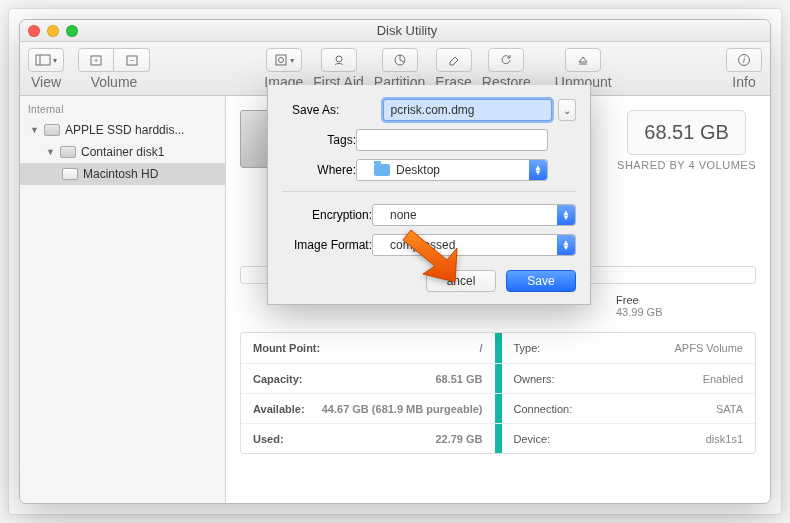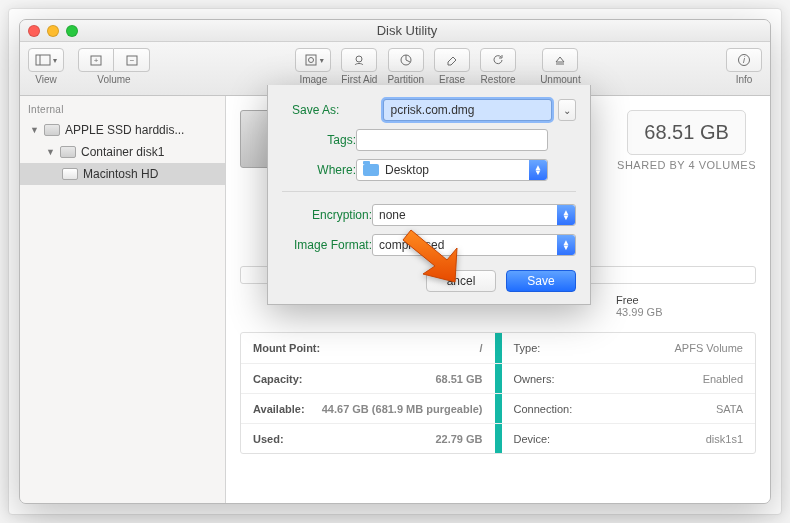--- a/index.html
+++ b/index.html
@@ -15,21 +15,21 @@
 .title { font-size: 13px; color: #4a4a4a; margin-left: 24px; }
 
 .toolbar { height: 54px; background: linear-gradient(#f6f6f6,#e8e8e8); border-bottom: 1px solid #c5c5c5; display: flex; align-items: flex-start; padding: 6px 8px 0; gap: 14px; }
 .tbgroup { display: flex; flex-direction: column; align-items: center; gap: 2px; }
 .tbbtns { display: flex; }
 .tbbtn { width: 36px; height: 24px; background: linear-gradient(#fdfdfd,#f1f1f1); border: 1px solid #c8c8c8; display: flex; align-items: center; justify-content: center; color: #6e6e6e; }
 .tbbtn:first-child { border-radius: 4px 0 0 4px; }
 .tbbtn:last-child { border-radius: 0 4px 4px 0; }
 .tbbtn.solo { border-radius: 4px; }
 .tbbtn + .tbbtn { border-left: none; }
-.tblabel { font-size: 10px; color: #6e6e6e; }
+.tblabel { font-size: 14px; color: #6e6e6e; }
 .spacer { flex: 1; }
 
 .body { display: flex; height: calc(100% - 76px); }
 .sidebar { width: 206px; background: #f6f5f4; border-right: 1px solid #d4d4d4; padding-top: 4px; }
 .sbheader { font-size: 10px; color: #8a8a8a; padding: 4px 8px; letter-spacing: .3px; }
 .sbitem { display: flex; align-items: center; gap: 5px; height: 22px; font-size: 12px; color: #333; padding-left: 10px; }
 .sbitem .tri { font-size: 9px; color: #777; width: 9px; }
 .sbitem .dicon { width: 16px; height: 12px; background: linear-gradient(#e8e8e8,#cfcfcf); border: 1px solid #a8a8a8; border-radius: 2px; }
 .sbitem.l2 { padding-left: 26px; }
 .sbitem.l3 { padding-left: 42px; background: #d6d6d6; }
@@ -48,26 +48,26 @@
 .table { position: absolute; left: 14px; right: 14px; top: 236px; border: 1px solid #e0e0e0; border-radius: 3px; font-size: 11px; }
 .trow { display: flex; height: 30px; }
 .trow + .trow { border-top: 1px solid #eee; }
 .tcell { flex: 1; display: flex; justify-content: space-between; align-items: center; padding: 0 12px; }
 .tcell:first-child { border-right: 7px solid #14b8a6; font-weight: bold; }
 .tk { color: #555; } .tv { color: #888; }
 
 
 .sheet { position: absolute; left: 258px; top: 76px; width: 324px; background: #efefef; border: 1px solid #b8b8b8; border-top: none; box-shadow: 0 10px 36px rgba(0,0,0,.3); padding: 14px 14px 12px; }
 .srow { display: flex; align-items: center; margin-bottom: 8px; }
-.slabel { width: 74px; text-align: right; font-size: 12px; color: #15803d; }
+.slabel { width: 74px; text-align: right; font-size: 12px; color: #000000; }
 .slabel.w { width: 90px; }
 .sinput { flex: 1; height: 22px; border: 1px solid #b9b9b9; border-radius: 3px; background: #fff; font-size: 12px; padding: 0 6px; color: #333; }
 .sinput.focus { outline: 3px solid rgba(60,140,255,.55); outline-offset: -1px; background: #cfe3ff; margin-left: 44px; }
 .expand { width: 22px; height: 22px; margin-left: 6px; border: 1px solid #c3c3c3; border-radius: 3px; background: linear-gradient(#fdfdfd,#efefef); display: flex; align-items: center; justify-content: center; font-size: 10px; color: #555; }
-.sselect { flex: 1; height: 22px; border: 1px solid #b9b9b9; border-radius: 3px; background: #fff; font-size: 12px; padding: 0 6px; display: flex; align-items: center; position: relative; color: #333; }
+.sselect { flex: 1; height: 22px; border: 1px solid #b9b9b9; border-radius: 3px; background: #fff; font-size: 12px; padding: 0 17px; display: flex; align-items: center; position: relative; color: #333; }
 .sselect.blue .arrow, .sselect .arrow { position: absolute; right: 0; top: 0; height: 100%; width: 18px; background: linear-gradient(#6aa7ff,#2f72ff); border-radius: 0 3px 3px 0; display: flex; align-items: center; justify-content: center; color: #fff; font-size: 8px; flex-direction: column; line-height: 5px; }
 .foldericon { width: 16px; height: 12px; background: #6db3f2; border-radius: 2px; margin-right: 6px; position: relative; }
 .foldericon::before { content:""; position:absolute; top:-3px; left:0; width:7px; height:3px; background:#6db3f2; border-radius:1px 1px 0 0; }
 .hr { height: 1px; background: #d6d6d6; margin: 10px 0 12px; }
 .btns { display: flex; justify-content: flex-end; gap: 10px; margin-top: 14px; }
 .btn { height: 22px; min-width: 70px; border-radius: 4px; font-size: 12px; display: flex; align-items: center; justify-content: center; border: 1px solid #c1c1c1; background: linear-gradient(#fdfdfd,#f0f0f0); color: #333; }
 .btn.primary { background: linear-gradient(#5ea2ff,#1f6dff); color: #fff; border-color: #1a5de0; }
 
 
 .arrowcallout { position: absolute; left: 392px; top: 215px; pointer-events: none; }

